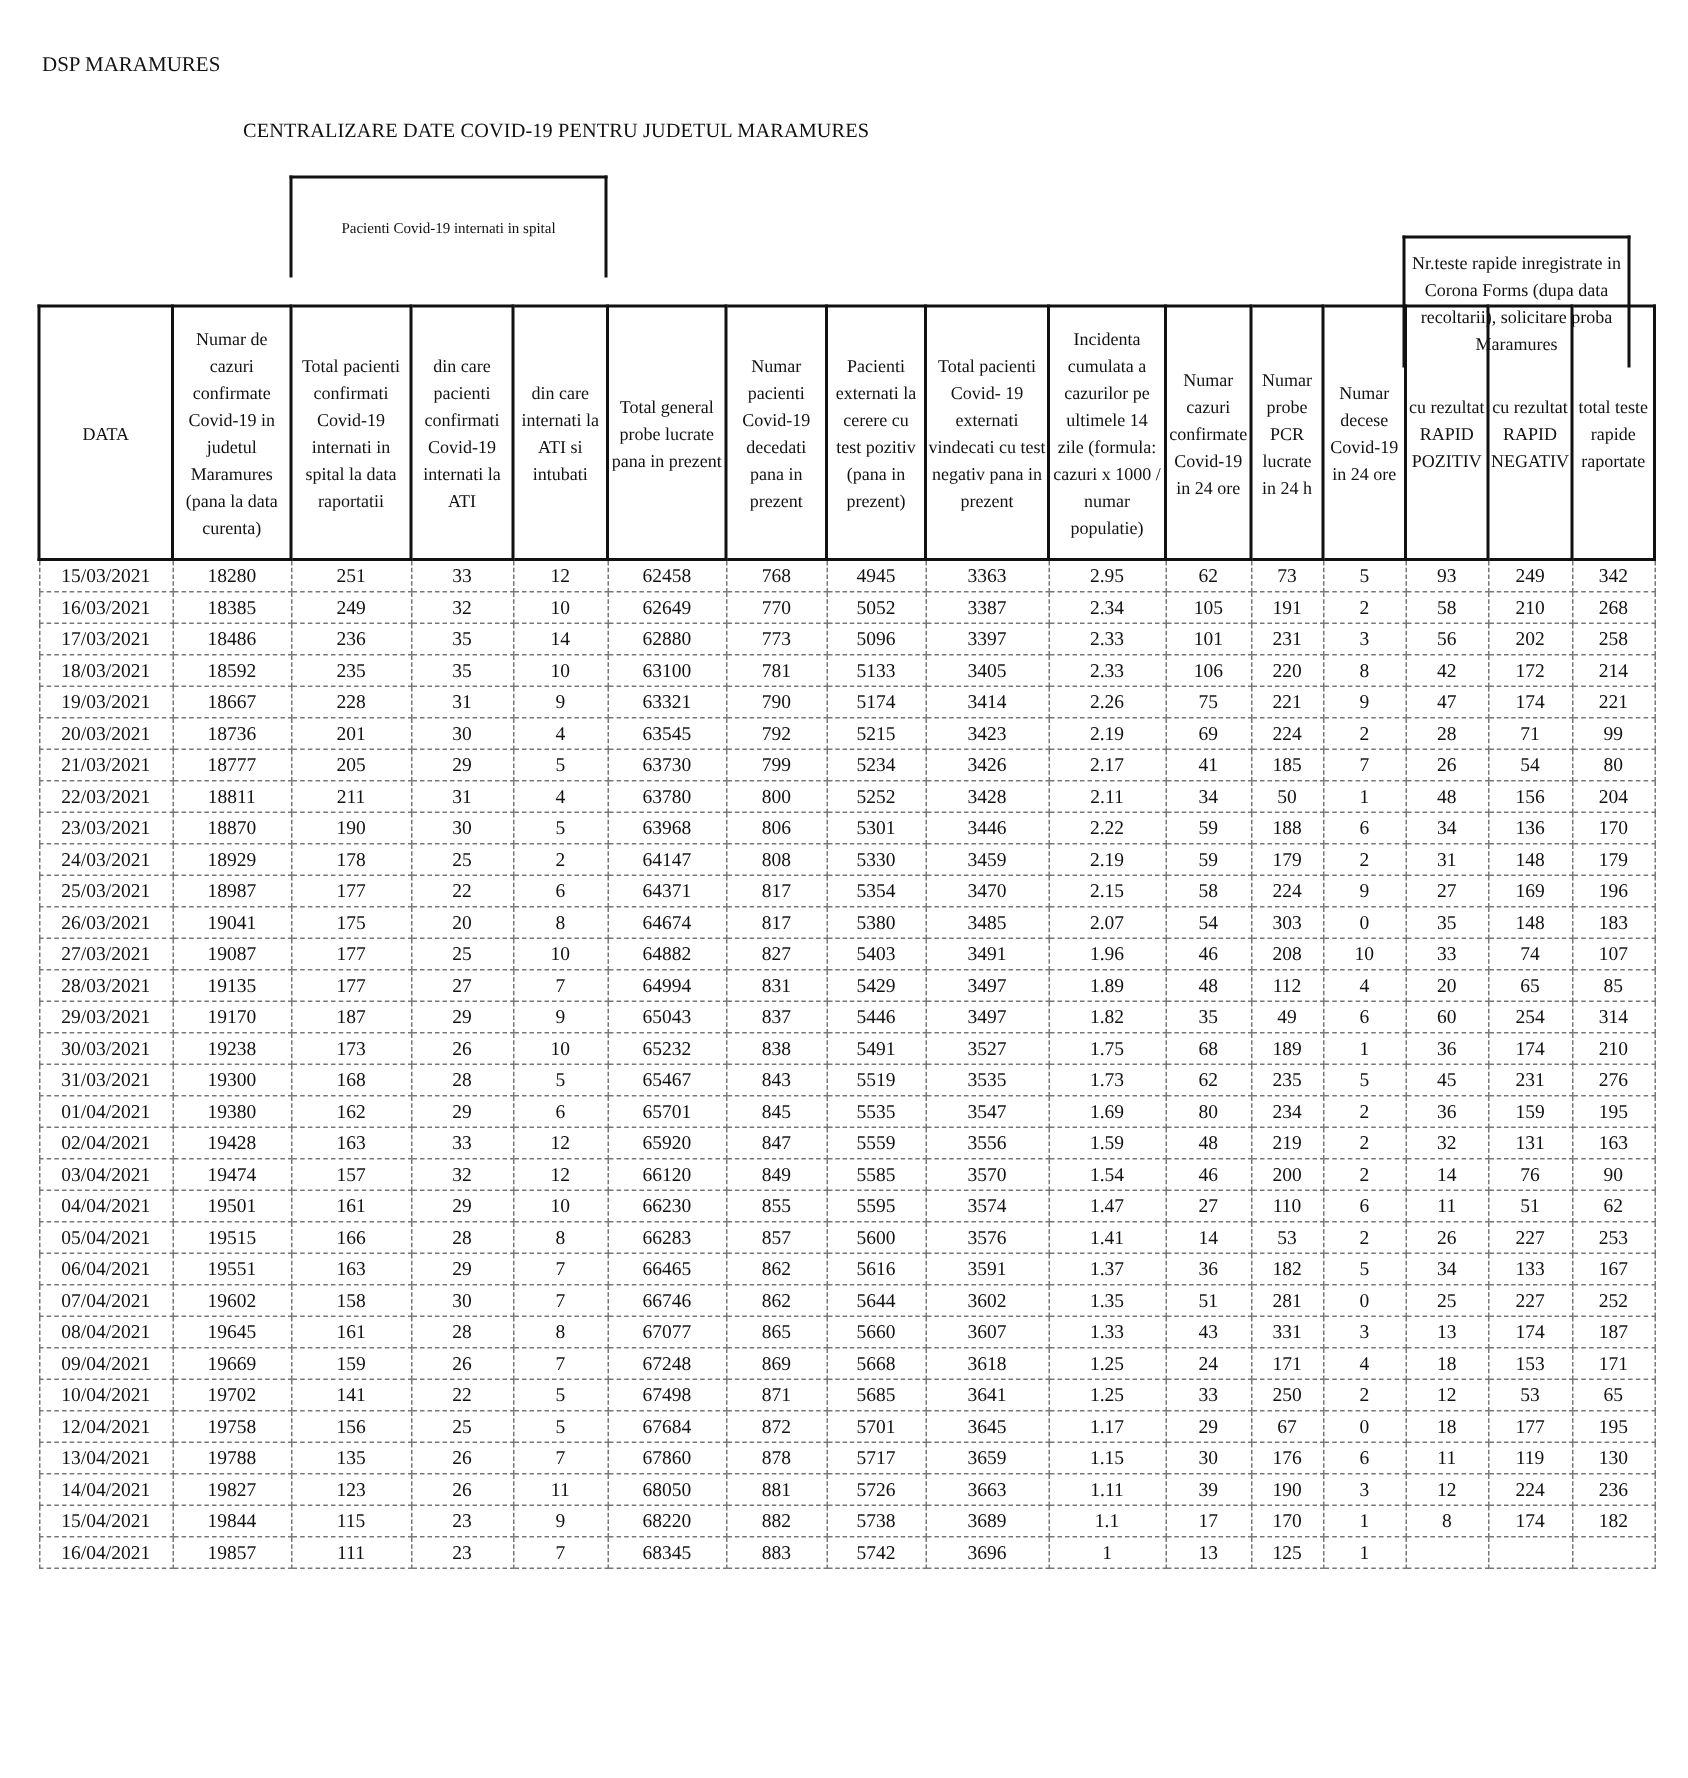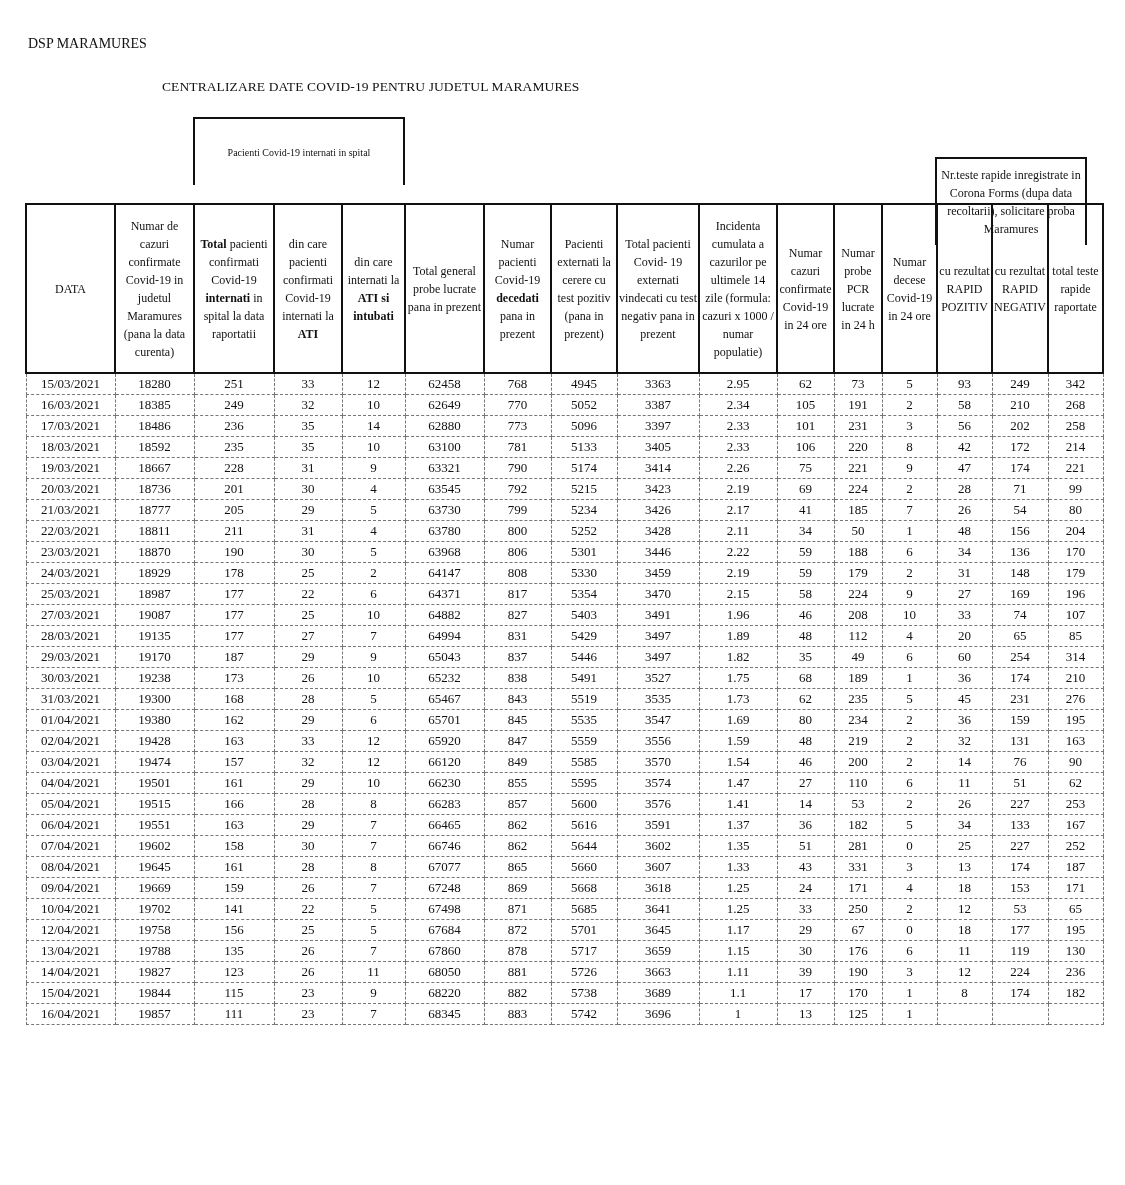--- a/index.html
+++ b/index.html
@@ -4,21 +4,21 @@
 <style>
   html, body { margin:0; padding:0; background:#ffffff; }
   body { width:1125px; height:1185px; position:relative; font-family:"Liberation Serif", serif; color:#111; overflow:hidden; }
   .org { position:absolute; left:28px; top:36px; font-size:14px; }
   .title { position:absolute; left:162px; top:79px; font-size:13.5px; font-weight:normal; letter-spacing:0.1px; }
   .grp { position:absolute; border:2px solid #111; border-bottom:none; box-sizing:border-box; display:flex; align-items:center; justify-content:center; text-align:center; }
   .grp-hosp { left:193px; top:117px; width:212px; height:68px; font-size:10px; }
   .grp-rapid { left:935px; top:117px; width:152px; height:88px; font-size:12px; line-height:18px; padding:0 4px;margin-top:40px; }
   table { position:absolute; left:25px; top:203px; border-collapse:collapse; table-layout:fixed; }
   th { border:2px solid #111; font-weight:normal; font-size:12px; line-height:18px; height:167px; padding:0 1px; vertical-align:middle; text-align:center; }
-  th b { font-weight:bold; }
+  th b { font-weight:normal; }
   td { border:1px dashed #777; font-size:13px; height:20px; padding:0; text-align:center; line-height:20px; }
 </style>
 </head>
 <body>
 
 <div class="org">DSP MARAMURES</div>
 <div class="title">CENTRALIZARE DATE COVID-19 PENTRU JUDETUL MARAMURES</div>
 
 <div class="grp grp-hosp">Pacienti Covid-19 internati in spital</div>
 <div class="grp grp-rapid">Nr.teste rapide inregistrate in Corona Forms (dupa data recoltarii), solicitare proba Maramures</div>
@@ -255,20 +255,38 @@
         <td>3470</td>
         <td>2.15</td>
         <td>58</td>
         <td>224</td>
         <td>9</td>
         <td>27</td>
         <td>169</td>
         <td>196</td>
       </tr>
       <tr>
+        <td>26/03/2021</td>
+        <td>19041</td>
+        <td>175</td>
+        <td>20</td>
+        <td>8</td>
+        <td>64674</td>
+        <td>817</td>
+        <td>5380</td>
+        <td>3485</td>
+        <td>2.07</td>
+        <td>54</td>
+        <td>303</td>
+        <td>0</td>
+        <td>35</td>
+        <td>148</td>
+        <td>183</td>
+      </tr>
+      <tr>
         <td>27/03/2021</td>
         <td>19087</td>
         <td>177</td>
         <td>25</td>
         <td>10</td>
         <td>64882</td>
         <td>827</td>
         <td>5403</td>
         <td>3491</td>
         <td>1.96</td>

